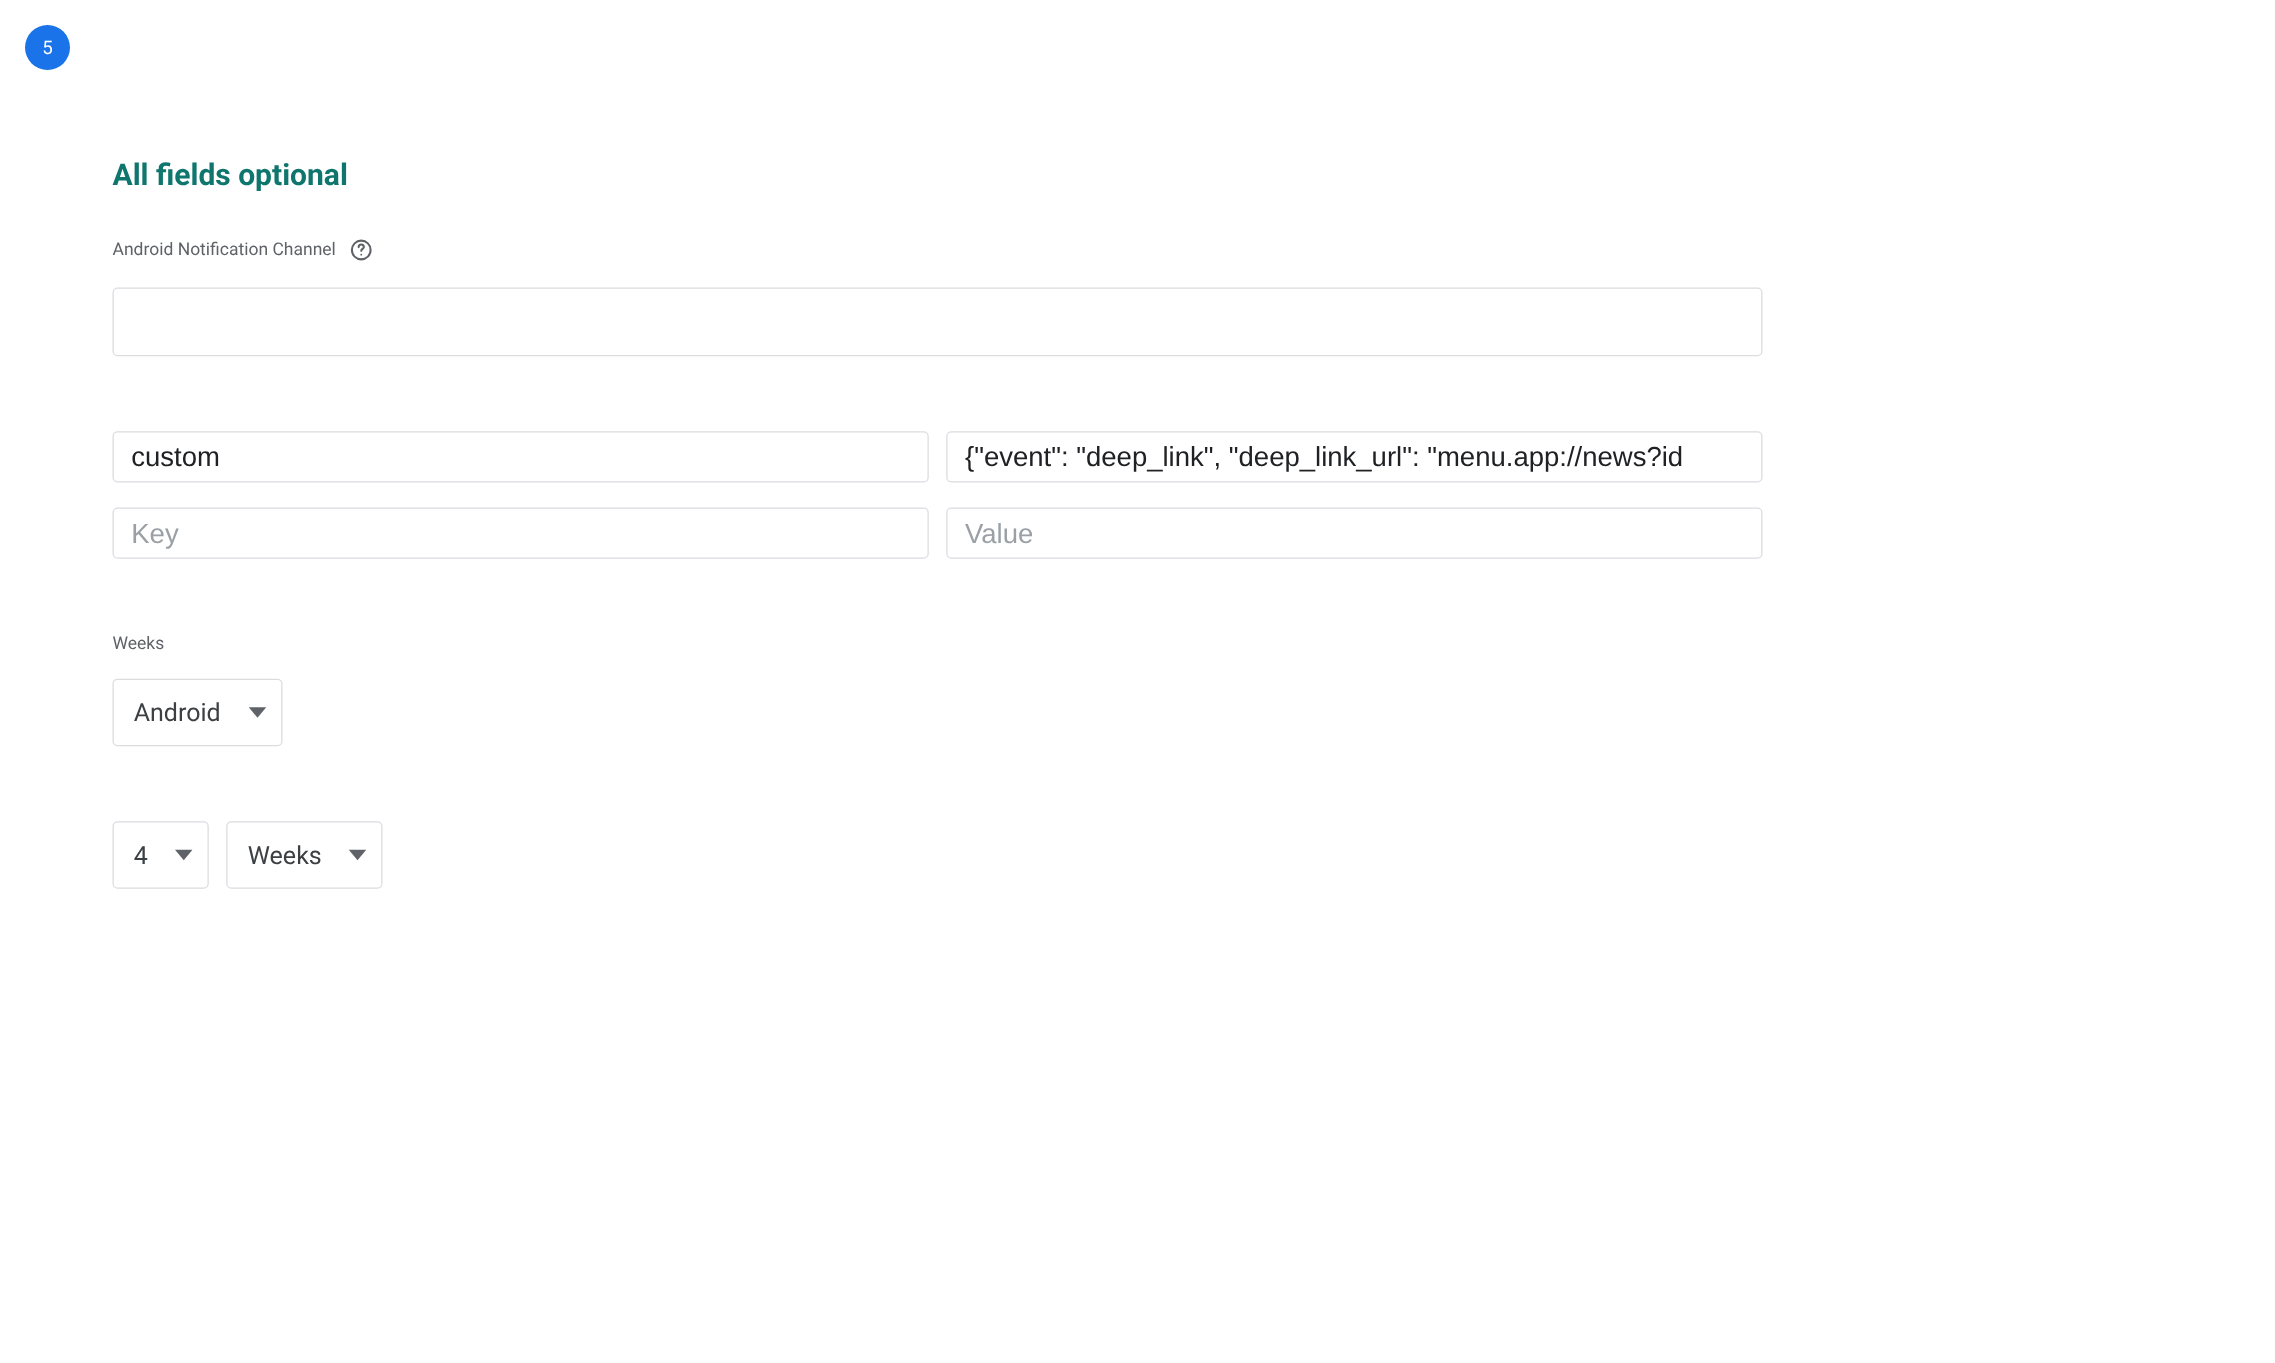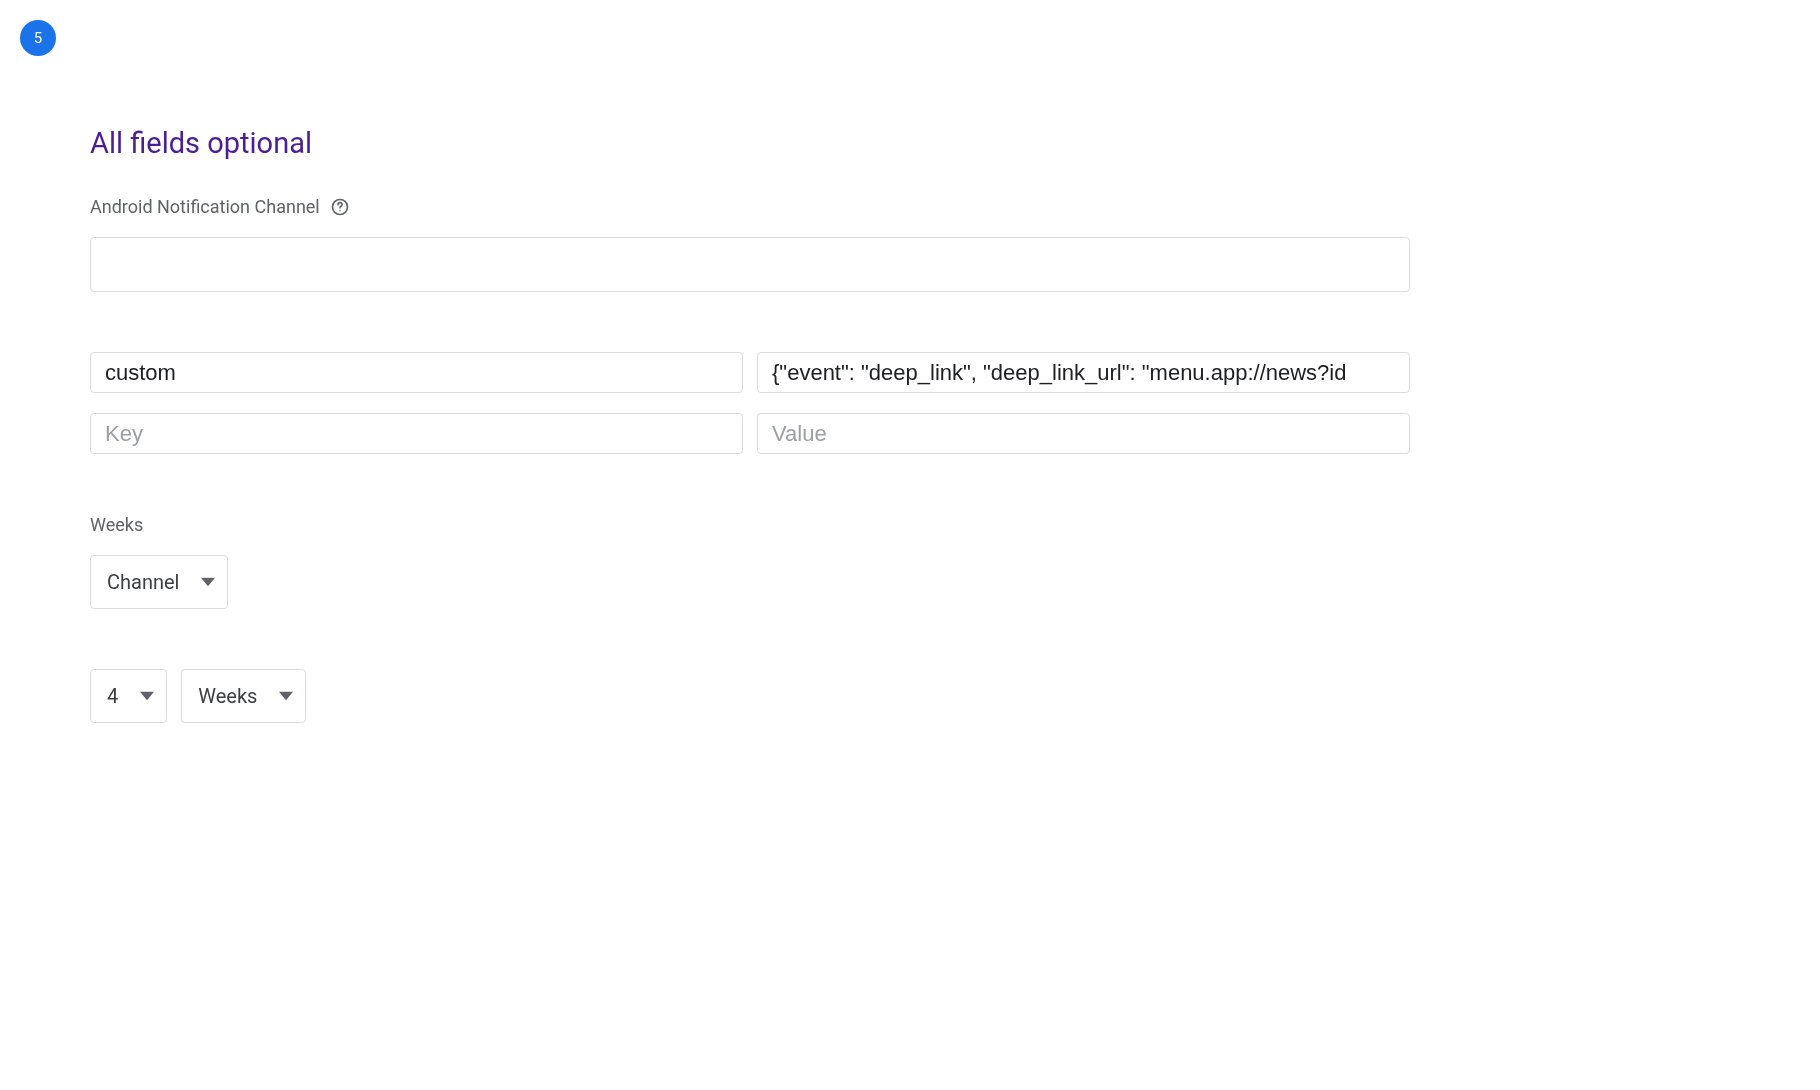--- a/index.html
+++ b/index.html
@@ -39,30 +39,30 @@
     .section-title {
       font-size: 26px;
       font-weight: 500;
       color: #202124;
     }
     .content {
       margin-left: 70px;
       max-width: 1320px;
     }
     .subtitle {
-      font-size: 29px;
-      color: #4c1d95;
-      font-weight: 400;
+      font-size: 24px;
+      color: #0f766e;
+      font-weight: 700;
       margin-bottom: 36px;
     }
     .field-group {
       margin-bottom: 60px;
     }
     .field-label {
-      font-size: 18px;
+      font-size: 14px;
       color: #5f6368;
       margin-bottom: 20px;
       display: flex;
       align-items: center;
       gap: 10px;
       text-align: center;
     }
     .help-icon {
       width: 20px;
       height: 20px;
@@ -170,21 +170,21 @@
         <input type="text" class="kv-input" placeholder="Key" style="">
         <input type="text" class="kv-input" placeholder="Value" style="">
       </div>
     </div>
 
     <div class="field-group">
       <div class="field-label">
         <span>Weeks</span>
       </div>
       <div class="select-wrap">
-        <span>Channel</span>
+        <span>Android</span>
         <span class="caret">
           <svg viewBox="0 0 10 6">
               <path d="M0 0l5 6 5-6z" fill="#5f6368"></path>
             </svg>
         </span>
       </div>
     </div>
 
     <div class="field-group" style="margin-bottom:0;">
       <div class="expires-row">

